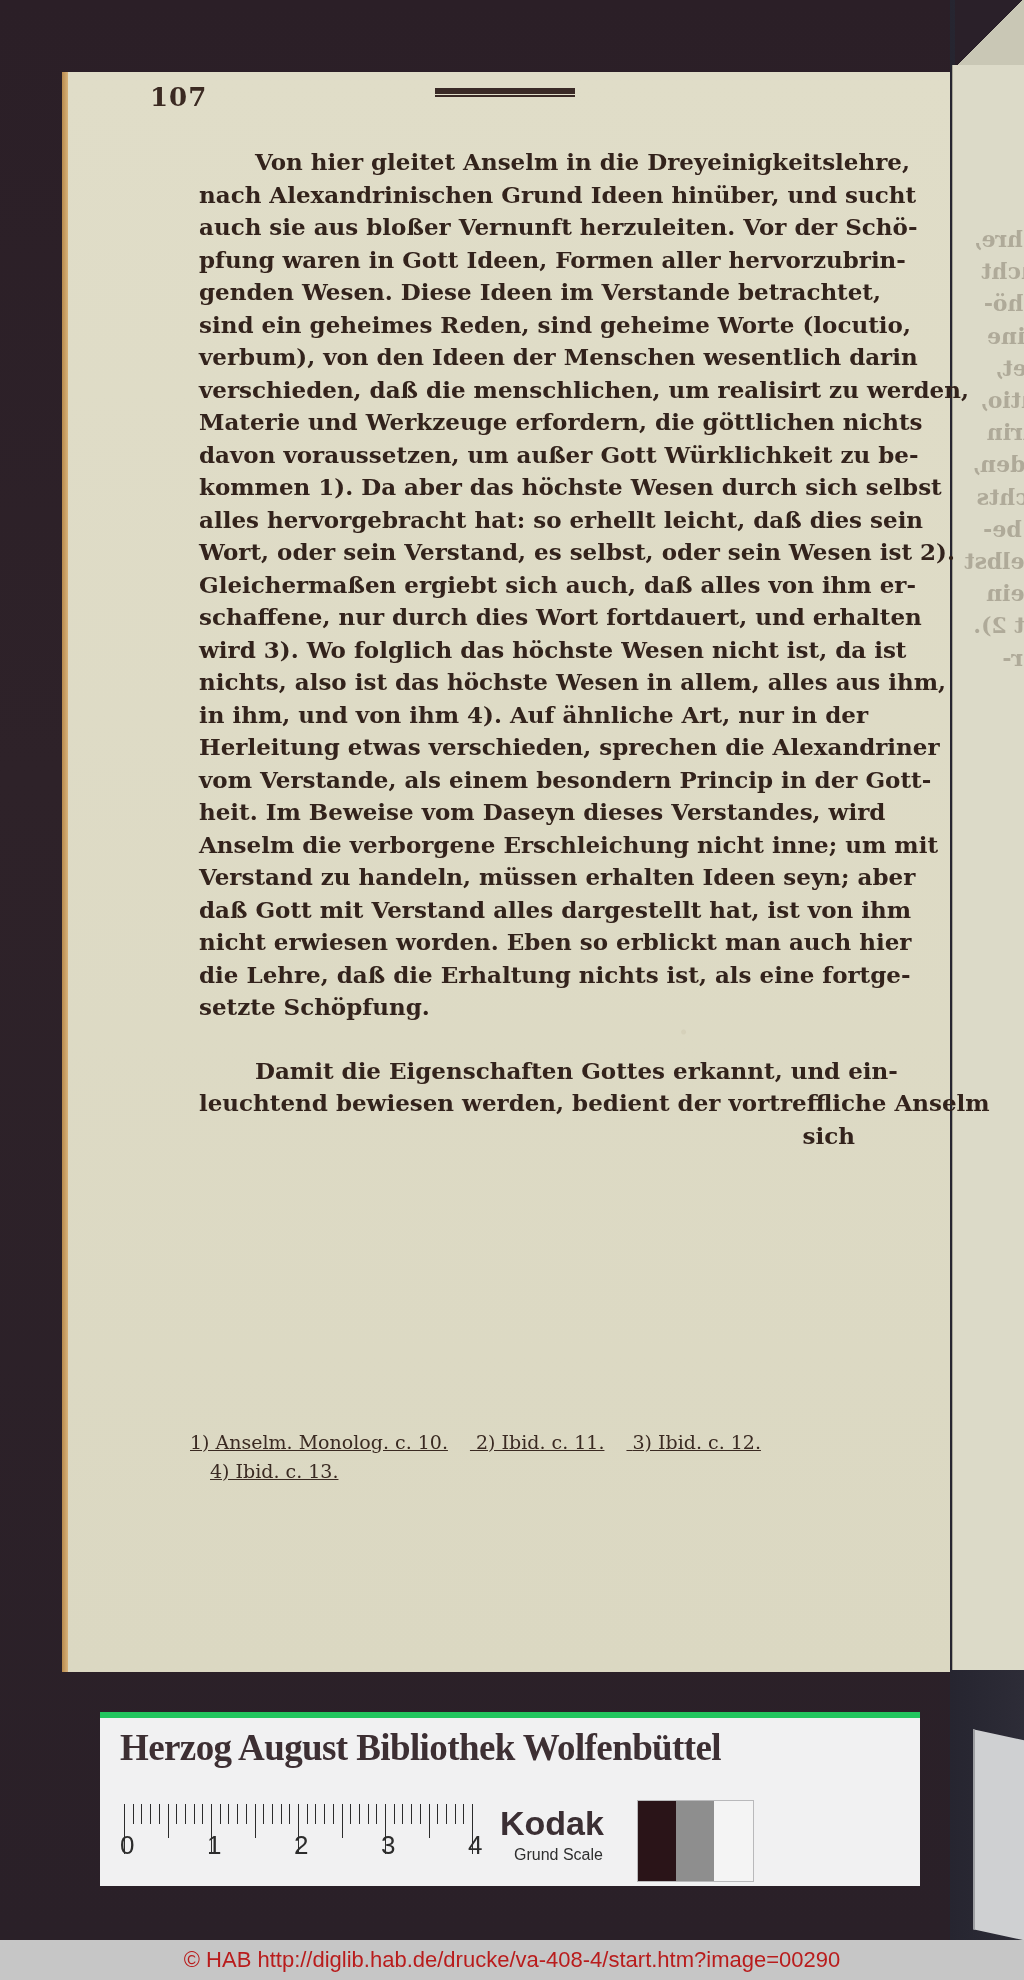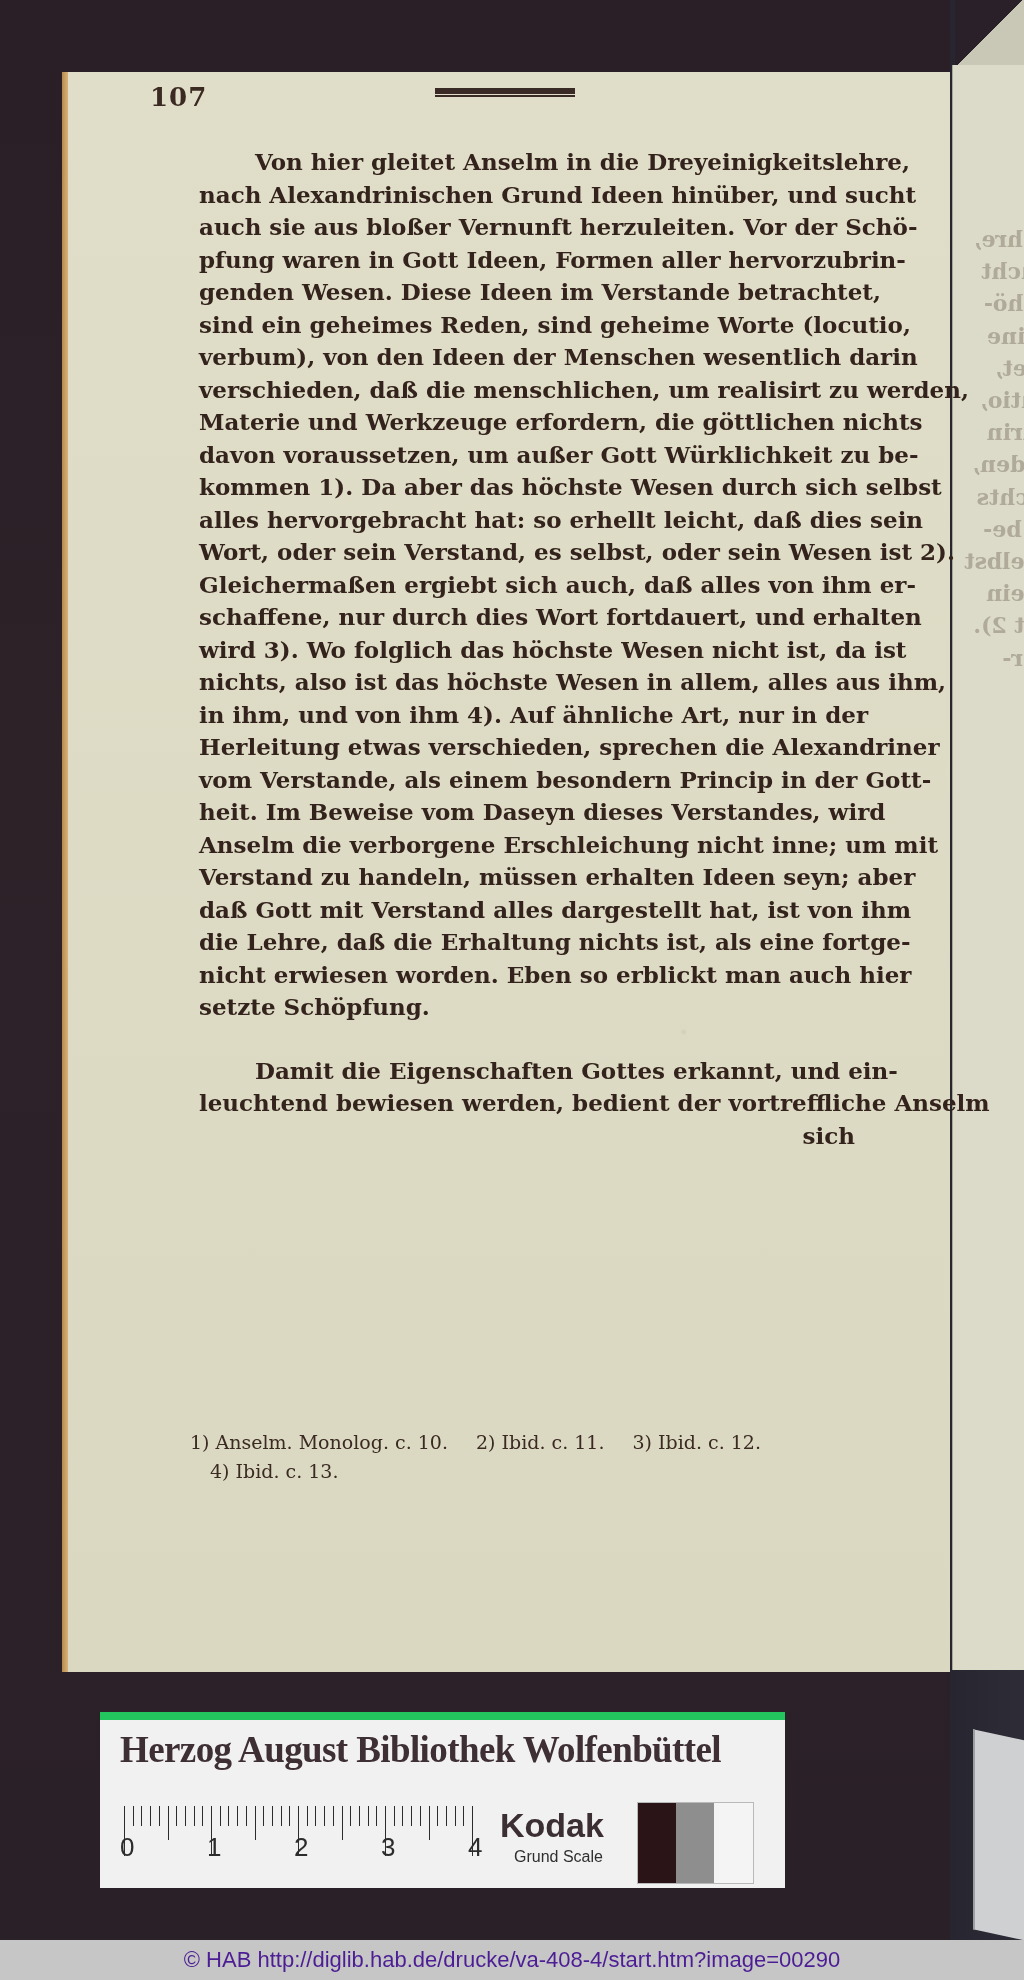--- a/index.html
+++ b/index.html
@@ -70,29 +70,29 @@
     .line {
       display: block; white-space: nowrap; text-align: justify; text-align-last: justify;
       height: 32.5px; overflow: visible; margin-left: 40px;
     }
     .line.last { text-align-last: left; }
     .line.right { text-align: right; text-align-last: right; }
     .indent { padding-left: 56px; }
     .para-gap { height: 31px; }
     .footnotes {
       position: absolute; left: 190px; top: 1428px; width: 680px;
-      font-family: "DejaVu Serif", serif; font-size: 19px; line-height: 29px; color: #3a2a22;
+      font-family: "DejaVu Serif", serif; font-size: 19px; line-height: 29px; color: #3a2a22; text-decoration: underline;
     }
     .fn-line { display: block; white-space: nowrap; }
     .fn-line.second { padding-left: 20px; }
     .fn-item { margin-right: 22px; }
 
     .target-card {
-      position: absolute; left: 100px; top: 1712px; width: 685px; height: 168px;
-      background: #f1f1f2; border-top: 8px solid #22c55e;
+      position: absolute; left: 100px; top: 1712px; width: 820px; height: 168px;
+      background: #f1f1f2; border-top: 6px solid #22c55e;
     }
     .card-title {
       position: absolute; left: 20px; top: 8px; width: 650px;
       font-family: "Liberation Serif", serif; font-weight: bold; font-size: 37px;
       color: #3d2f33; letter-spacing: -0.6px; white-space: nowrap;
     }
     .ruler {
       position: absolute; left: 24px; top: 86px; width: 355px; height: 52px;
     }
     .tick { position: absolute; top: 0; width: 1px; background: #2c2c2c; }
@@ -111,21 +111,21 @@
     .patches {
       position: absolute; left: 537px; top: 82px; width: 115px; height: 80px;
       border: 1px solid #b9b9bb; display: flex;
     }
     .patch { height: 100%; }
 
     .footer {
       position: absolute; left: 0; top: 1940px; width: 1024px; height: 40px;
       background: #c6c6c6;
       display: flex; align-items: center; justify-content: center;
-      font-family: "Liberation Sans", sans-serif; font-size: 22px; color: #4c1d95;
+      font-family: "Liberation Sans", sans-serif; font-size: 22px; color: #b91c1c;
     }
   </style>
 </head>
 <body>
 
 <div class="backdrop"></div>
 <div class="book-cover-right"></div>
 <div class="next-page-wedge"></div>
 <div class="next-page">
   <div class="next-page-bleed" id="bleed">ehre,
@@ -173,22 +173,22 @@
     <span class="line">schaffene, nur durch dies Wort fortdauert, und erhalten</span>
     <span class="line">wird 3). Wo folglich das höchste Wesen nicht ist, da ist</span>
     <span class="line">nichts, also ist das höchste Wesen in allem, alles aus ihm,</span>
     <span class="line">in ihm, und von ihm 4). Auf ähnliche Art, nur in der</span>
     <span class="line">Herleitung etwas verschieden, sprechen die Alexandriner</span>
     <span class="line">vom Verstande, als einem besondern Princip in der Gott-</span>
     <span class="line">heit. Im Beweise vom Daseyn dieses Verstandes, wird</span>
     <span class="line">Anselm die verborgene Erschleichung nicht inne; um mit</span>
     <span class="line">Verstand zu handeln, müssen erhalten Ideen seyn; aber</span>
     <span class="line">daß Gott mit Verstand alles dargestellt hat, ist von ihm</span>
+    <span class="line">nicht erwiesen worden. Eben so erblickt man auch hier</span>
     <span class="line">die Lehre, daß die Erhaltung nichts ist, als eine fortge-</span>
-    <span class="line">nicht erwiesen worden. Eben so erblickt man auch hier</span>
     <span class="line last">setzte Schöpfung.</span>
     <div class="para-gap"></div>
     <span class="line indent">Damit die Eigenschaften Gottes erkannt, und ein-</span>
     <span class="line">leuchtend bewiesen werden, bedient der vortreffliche Anselm</span>
     <span class="line right">sich</span>
   </div>
 
 <div class="footnotes">
   <span class="fn-line">
     <span class="fn-item">1) Anselm. Monolog. c. 10.</span>

